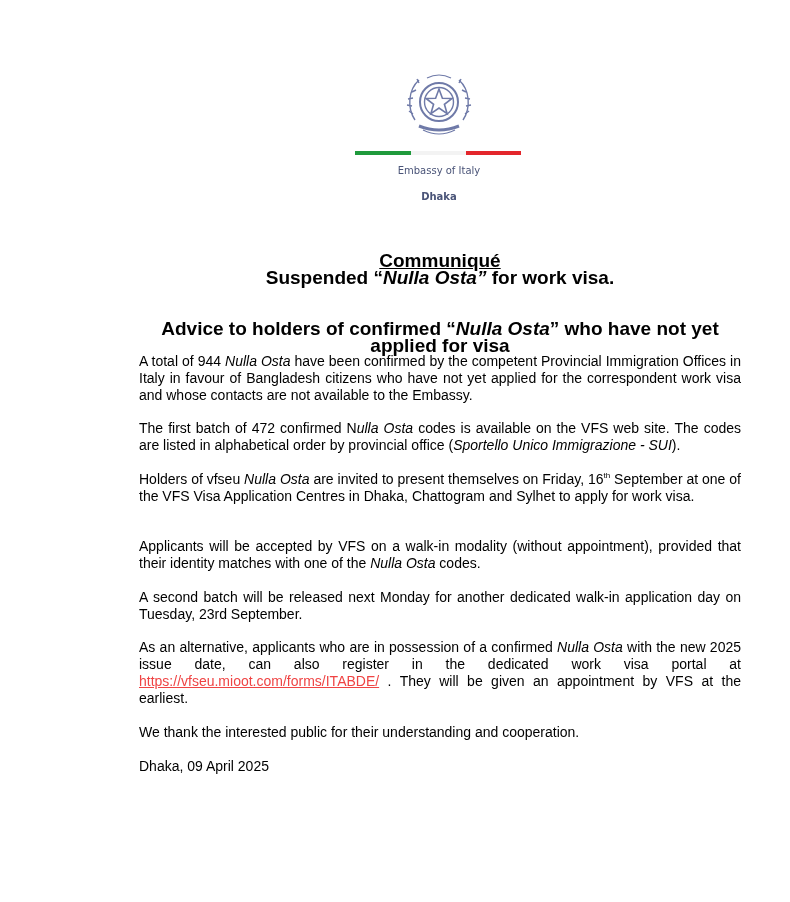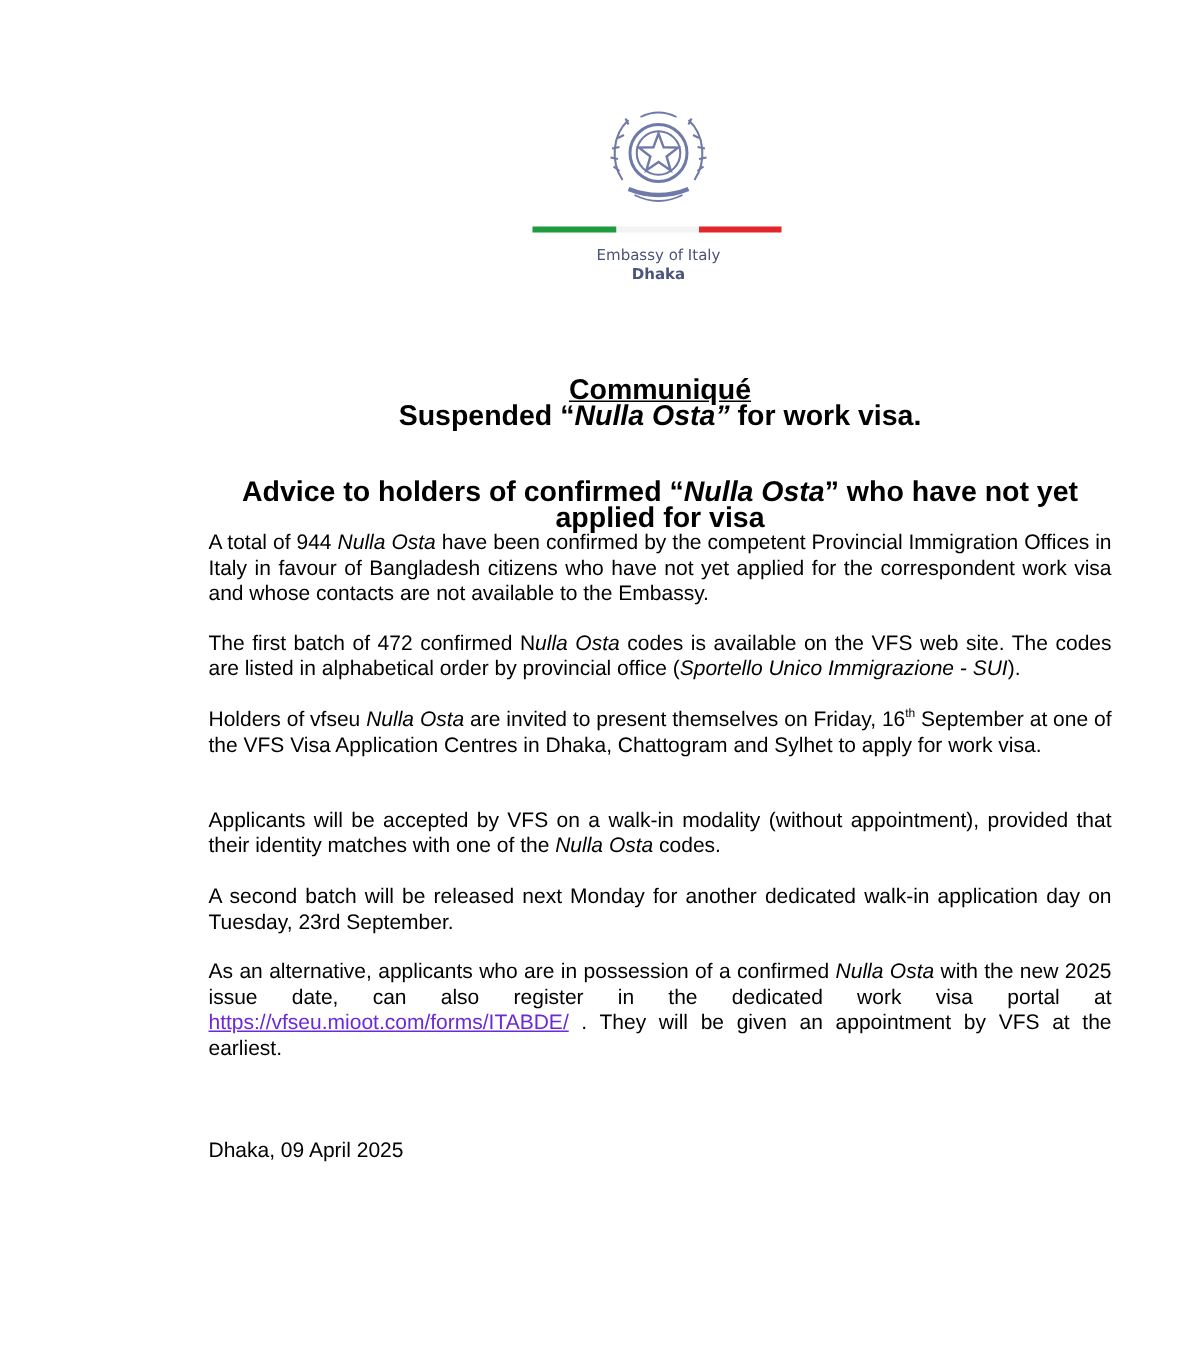--- a/index.html
+++ b/index.html
@@ -8,38 +8,38 @@
     .page { position: absolute; left: 0; top: 0; width: 790px; height: 902px; background: #fff; margin-left: 44px; }
 
     .emblem { position: absolute; left: 361px; top: 68px; width: 68px; height: 72px; }
     .flag { position: absolute; top: 151px; height: 4px; }
     .flag.green { left: 311px; width: 56px; background: #1f9a3c; }
     .flag.white { left: 367px; width: 55px; background: #f3f3f3; }
     .flag.red { left: 422px; width: 55px; background: #e3262b; }
     .embassy { position: absolute; left: 300px; width: 190px; text-align: center;
                color: #4a5478; font-size: 10px; line-height: 12px; font-family: "DejaVu Sans", sans-serif; }
     .embassy.l1 { top: 165px; }
-    .embassy.l2 { top: 178px; font-weight: bold; }
+    .embassy.l2 { top: 191px; font-weight: bold; }
 
     .title-block { position: absolute; left: 95px; width: 602px; text-align: center; font-weight: bold; font-size: 19px; line-height: 17px; }
     .t1 { top: 252px; }
     .t1 span { text-decoration: underline; }
     .t2 { top: 269px; }
     .t3 { top: 320px; }
 
     .para { position: absolute; left: 95px; width: 602px; font-size: 14px; line-height: 17px; text-align: justify; }
     .p1 { top: 353px; }
     .p2 { top: 420px; }
     .p3 { top: 471px; }
     .p4 { top: 538px; }
     .p5 { top: 589px; }
     .p6 { top: 639px; }
     .p7 { top: 724px; }
     .p8 { top: 758px; }
-    a.link { color: #6d28d9; text-decoration: underline; }
+    a.link { color: #ef4444; text-decoration: underline; }
     sup { font-size: 8px; line-height: 0; vertical-align: 6px; }
   </style>
 </head>
 <body>
 
 <div class="page">
 
   <div class="emblem">
     <svg width="68" height="72" viewBox="0 0 68 72">
       <g fill="none" stroke="#6f7aa8" stroke-width="1.4">
@@ -75,16 +75,17 @@
   <div class="para p2"><span>The first batch of 472 confirmed N</span><i>ulla Osta</i><span> codes is available on the VFS web site. The codes are listed in alphabetical order by provincial office (</span><i>Sportello Unico Immigrazione - SUI</i><span>).</span></div>
 
   <div class="para p3"><span>Holders of vfseu </span><i>Nulla Osta</i><span> are invited to present themselves on Friday, 16</span><sup>th</sup><span> September at one of the VFS Visa Application Centres in Dhaka, Chattogram and Sylhet to apply for work visa.</span></div>
 
   <div class="para p4"><span>Applicants will be accepted by VFS on a walk-in modality (without appointment), provided that their identity matches with one of the </span><i>Nulla Osta</i><span> codes.</span></div>
 
   <div class="para p5"><span>A second batch will be released next Monday for another dedicated walk-in application day on Tuesday, 23rd September.</span></div>
 
   <div class="para p6"><span>As an alternative, applicants who are in possession of a confirmed </span><i>Nulla Osta</i><span> with the new 2025 issue date, can also register in the dedicated work visa portal at </span><a class="link" href="#">https://vfseu.mioot.com/forms/ITABDE/</a><span> . They will be given an appointment by VFS at the earliest.</span></div>
 
+  <div class="para p7"><span>We thank the interested public for their understanding and cooperation.</span></div>
 
   <div class="para p8"><span>Dhaka, 09 April 2025</span></div>
 
 </div>
 
 </body></html>

